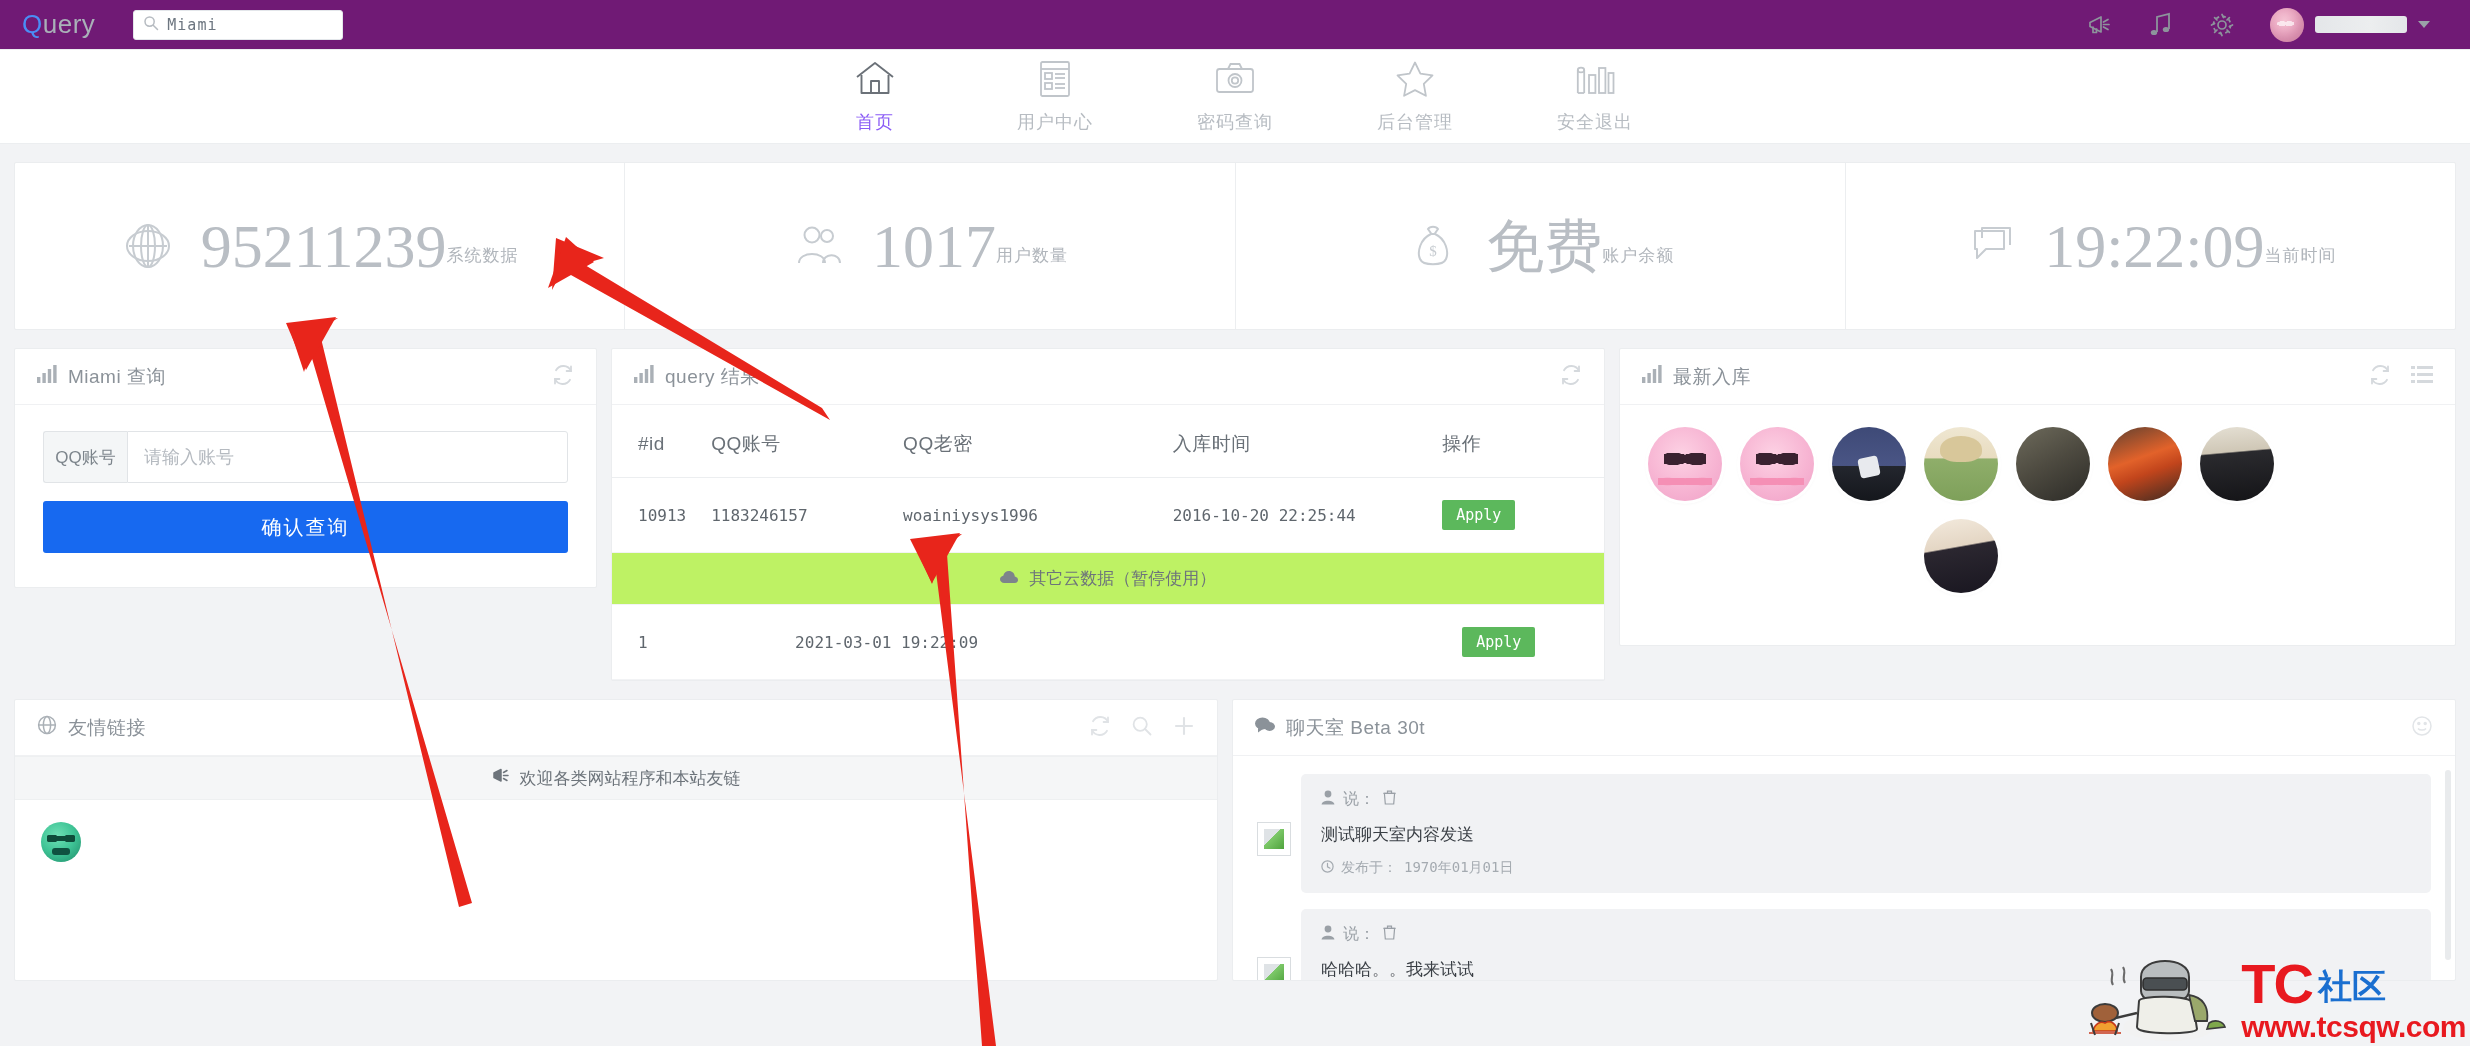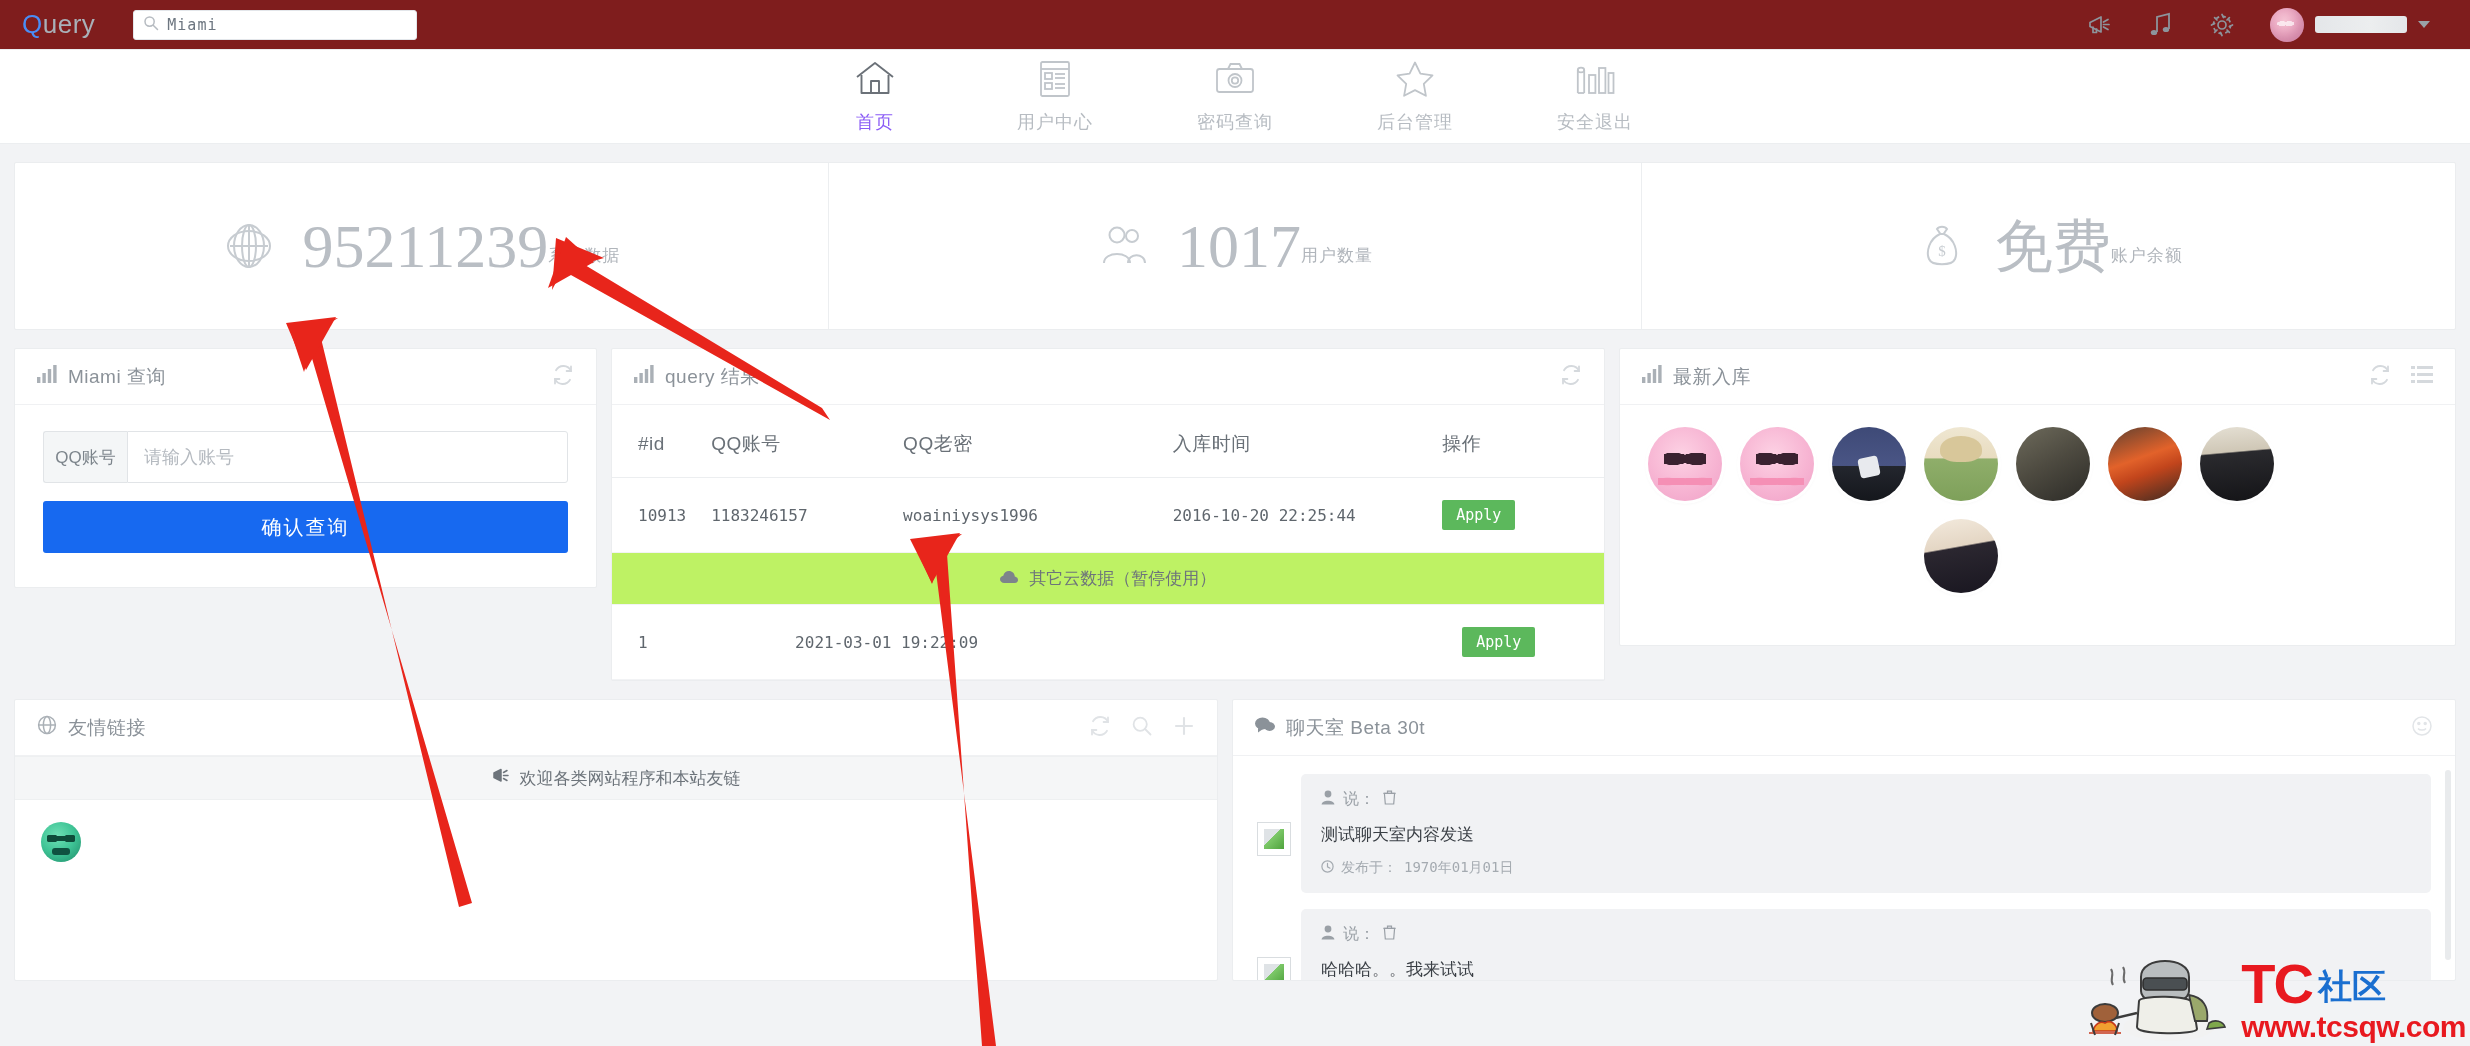--- a/index.html
+++ b/index.html
@@ -6,27 +6,27 @@
   html, body {
     width: 2470px; height: 1046px;
     background: #f2f3f5;
     font-family: "Liberation Sans", "DejaVu Sans", sans-serif;
     overflow: hidden;
   }
   .page { position: relative; width: 2470px; height: 1046px; }
 
   
   .topbar {
-    height: 50px; background: #7f1d1d; display: flex; align-items: center;
+    height: 50px; background: #701a75; display: flex; align-items: center;
     padding: 0 22px; border-bottom: 1px solid #eceef0; position: relative;
   }
   .brand { font-size: 26px; color: #a9b0b8; letter-spacing: .5px; margin-right: 38px; }
   .brand .q { color: #4a8df5; }
   .searchbox {
-    width: 284px; height: 30px; border: 1px solid #e3e6ea; border-radius: 3px;
+    width: 210px; height: 30px; border: 1px solid #e3e6ea; border-radius: 3px;
     display: flex; align-items: center; padding: 0 9px; background: #fff;
   }
   .searchbox svg { flex: 0 0 auto; }
   .searchbox .val {
     margin-left: 8px; font-size: 15px; color: #6d7680;
     font-family: "DejaVu Sans Mono", monospace; letter-spacing: 1px;
   }
   .topright { margin-left: auto; display: flex; align-items: center; gap: 34px; padding-right: 18px; }
   .ticon { color: #8d949c; display: flex; align-items: center; }
   .userwrap { display: flex; align-items: center; gap: 11px; }
@@ -371,20 +371,32 @@
               <path d="M22 10 C24 7 30 7 32 10 L28.5 15 L25.5 15 Z"></path>
               <path d="M25 15 C14 20 11 33 14 40 C17 47 37 47 40 40 C43 33 40 20 29 15 Z"></path>
               <text x="27" y="37" font-size="15" fill="#c7ccd1" stroke="none" text-anchor="middle" font-family="serif">$</text>
             </svg>
           </span>
           <span class="stat-val cn">免费</span>
         </div>
         <div class="stat-label">账户余额</div>
       </div>
 
+      <div class="stat">
+        <div class="stat-row">
+          <span class="stat-icon">
+            <svg width="54" height="54" viewBox="0 0 54 54" fill="none" stroke="#c7ccd1" stroke-width="2" stroke-linejoin="round">
+              <path d="M11 12 L40 12 L40 30 L22 30 L13 39 L13 30 L11 30 Z"></path>
+              <path d="M18 19 L18 9 L46 9 L46 26"></path>
+            </svg>
+          </span>
+          <span class="stat-val">19:22:09</span>
+        </div>
+        <div class="stat-label">当前时间</div>
+      </div>
 
     </div>
   </div>
 
   <div class="row">
 
     <div class="panel p-query">
       <div class="panel-head">
         <div class="panel-title">
           <span>

